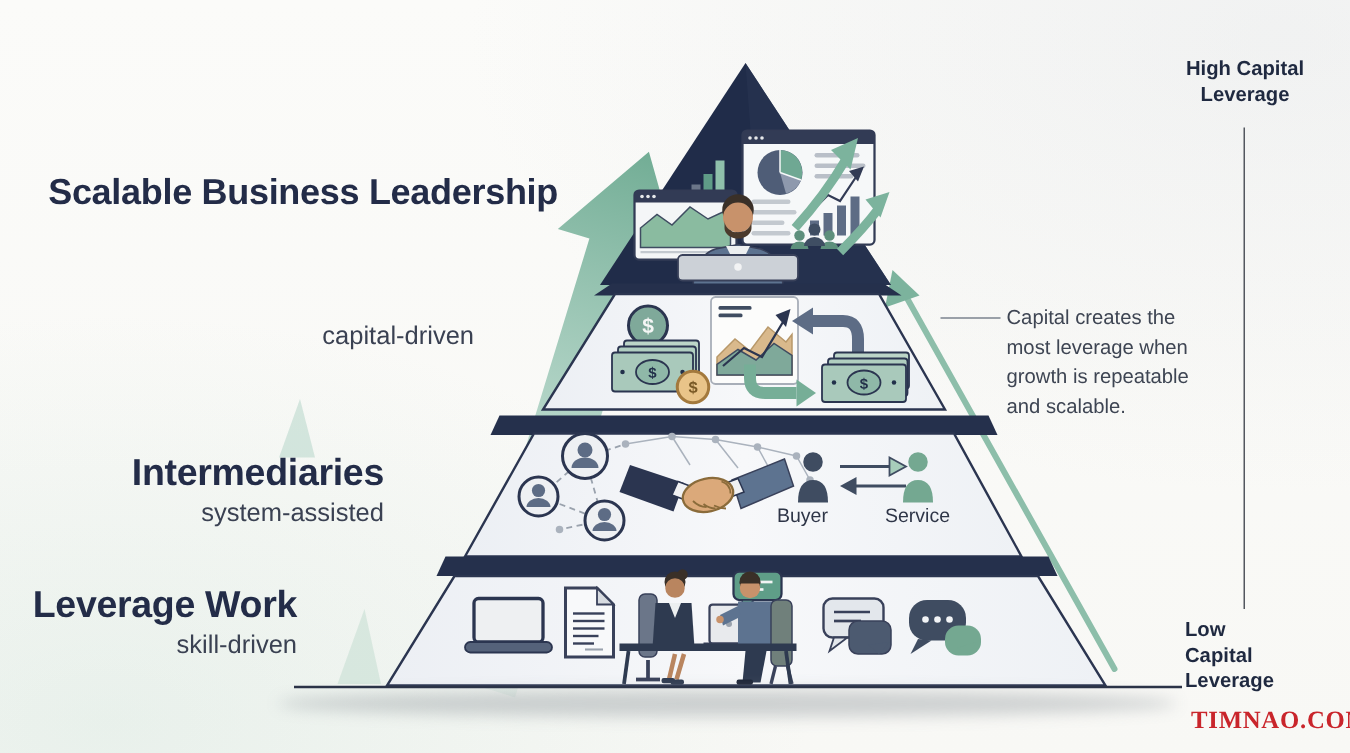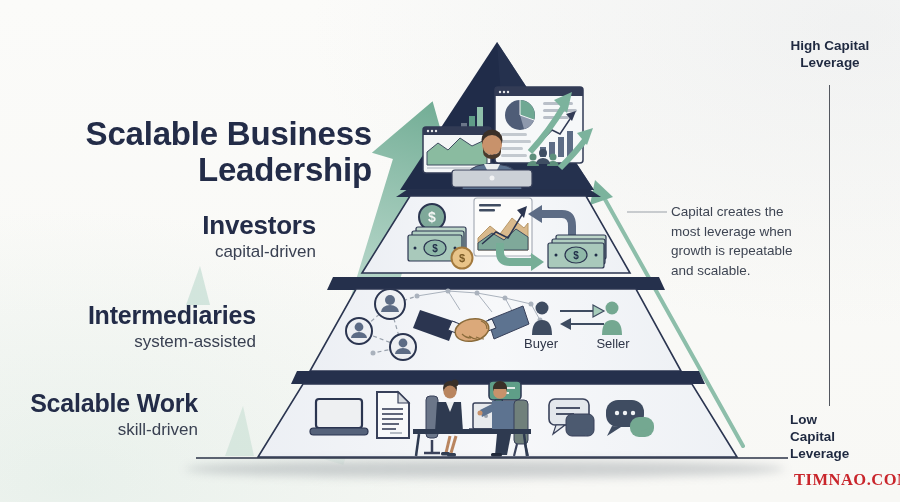--- a/index.html
+++ b/index.html
@@ -13,34 +13,34 @@
     background:
       radial-gradient(ellipse at 8% 96%, rgba(170,210,195,.20), rgba(170,210,195,0) 40%),
       radial-gradient(ellipse at 95% 5%, rgba(210,214,220,.25), rgba(210,214,220,0) 45%),
       linear-gradient(180deg,#fbfbf9 0%,#f8f8f5 100%);
   }
   .art{position:absolute;left:0;top:0;z-index:1;}
   .txt{position:absolute;z-index:2;}
   .tier-label{ text-align:right; color:#232c48; }
   .tier-label .t{ font-weight:700; letter-spacing:-0.2px; line-height:1.08; }
   .tier-label .s{ font-weight:400; color:#3a4152; font-size:17px; margin-top:3px; }
-  .lbl1{ right:528px; top:116px; } .lbl1 .t{ font-size:33px; }
+  .lbl1{ right:528px; top:116px; } .lbl1 .t{ font-size:24px; }
   .lbl2{ right:584px; top:211px; } .lbl2 .t{ font-size:26px; }
   .lbl3{ right:644px; top:302px; } .lbl3 .t{ font-size:25px; }
   .lbl4{ right:702px; top:390px; } .lbl4 .t{ font-size:25px; }
   .annotation{
     left:671px; top:202px; width:130px;
     font-size:13.5px; line-height:19.5px; color:#3e4553;
   }
   .axis-hi{ left:769px; top:37px; width:122px; text-align:center;
     font-weight:700; font-size:13.5px; line-height:17px; color:#1f2940;}
   .axis-lo{ left:790px; top:411px; width:64px; 
     font-weight:700; font-size:13.5px; line-height:17px; color:#1f2940;}
   .axis-line{ position:absolute; z-index:2; left:829px; top:85px; width:1px; height:321px; background:#53575f;}
-  .buyer-seller{ font-size:13px; color:#2e3547; text-align:center; width:46px;}
+  .buyer-seller{ font-size:13px; color:#2e3547; text-align:left; width:46px;}
   .buyer{ left:518px; top:336px;}
   .seller{ left:590px; top:336px;}
   .watermark{
     left:794px; top:470px; font-family:"Liberation Serif", serif;
     font-weight:700; font-size:16.5px; letter-spacing:.5px; color:#c9252b;
   }
 </style>
 </head>
 <body>
 
@@ -355,36 +355,35 @@
   <ellipse cx="485" cy="469" rx="300" ry="9" fill="#9aa0a5" opacity="0.45" filter="url(#blur6)"></ellipse>
   <line x1="196" y1="458" x2="788" y2="458" stroke="#2b3347" stroke-width="1.6"></line>
 
   <line x1="627" y1="212" x2="667" y2="212" stroke="#9aa0a8" stroke-width="1.2"></line>
 </svg>
 
 <div class="txt tier-label lbl1">
   <div class="t">Scalable Business Leadership</div>
 </div>
 <div class="txt tier-label lbl2">
-  <div class="t">Investors</div>
   <div class="s">capital-driven</div>
 </div>
 <div class="txt tier-label lbl3">
   <div class="t">Intermediaries</div>
   <div class="s">system-assisted</div>
 </div>
 <div class="txt tier-label lbl4">
-  <div class="t">Scalable Work</div>
+  <div class="t">Leverage Work</div>
   <div class="s">skill-driven</div>
 </div>
 
 <div class="txt axis-hi">High Capital Leverage</div>
 
 <div class="txt annotation">Capital creates the most leverage when growth is repeatable and scalable.</div>
 <div class="axis-line"></div>
 <div class="txt axis-lo">Low Capital Leverage</div>
 
 <div class="txt buyer-seller buyer">Buyer</div>
-<div class="txt buyer-seller seller">Seller</div>
+<div class="txt buyer-seller seller">Service</div>
 
 <div class="txt watermark">TIMNAO.COM</div>
 
 </div>
 
 </body></html>

